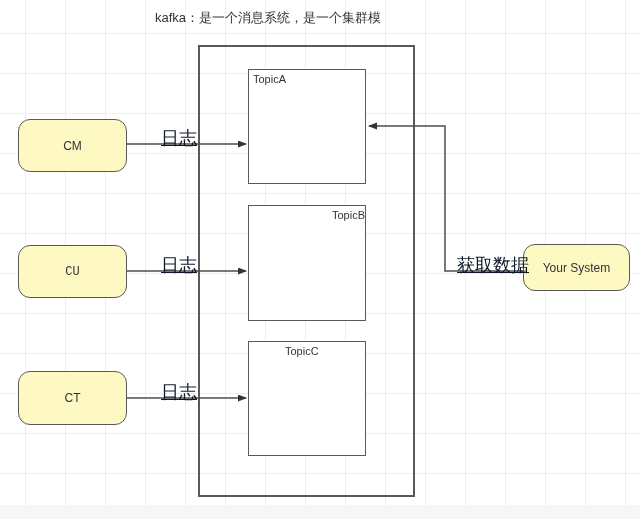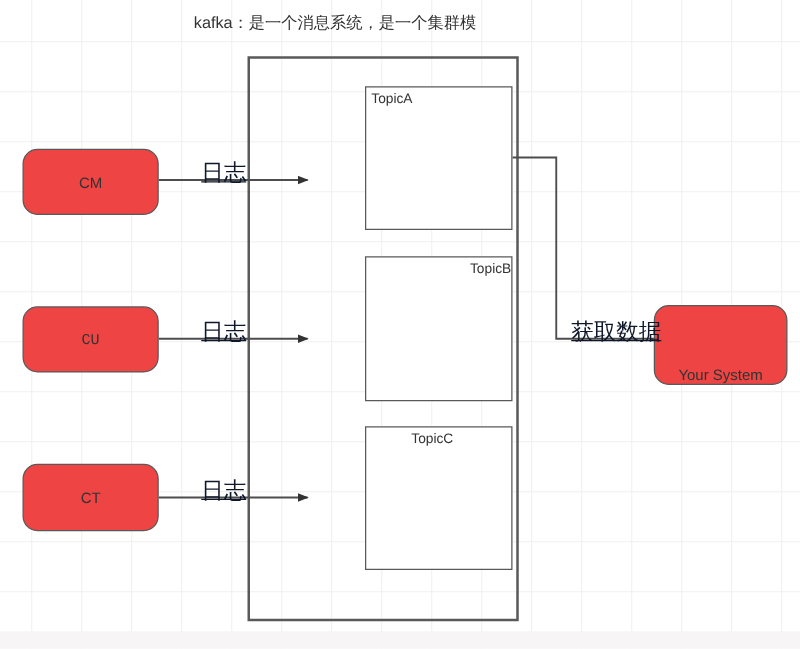--- a/index.html
+++ b/index.html
@@ -51,45 +51,44 @@
   .topic-box {
     position: absolute;
     left: 248px;
     width: 118px;
     height: 115px;
     border: 1.5px solid #595959;
     box-sizing: border-box;
     background: #ffffff;
     font-size: 11px;
     color: #333333;
-    margin-left: 44px;
   }
   .topic-box .topic-label {
     display: inline-block;
     padding: 3px 0 0 4px;
   }
   #topic-a { top: 69px; }
   #topic-b { top: 205px; height: 116px; text-align: right; }
   #topic-c { top: 341px; padding-left: 32px; }
   .rounded-node {
     position: absolute;
     border: 1.5px solid #595959;
     border-radius: 12px;
     box-sizing: border-box;
-    background: #ef4444;
+    background: #fef9c3;
     display: flex;
     align-items: center;
     justify-content: center;
     font-size: 12px;
     color: #333333;
   }
   #node-cm { left: 18px; top: 119px; width: 109px; height: 53px; }
   #node-cu { left: 18px; top: 245px; width: 109px; height: 53px; font-family: Liberation Mono, monospace; }
   #node-ct { left: 18px; top: 371px; width: 109px; height: 54px; }
-  #node-your-system { left: 523px; top: 244px; width: 107px; height: 64px; align-items: flex-end; }
+  #node-your-system { left: 523px; top: 244px; width: 107px; height: 47px; }
   .edge-label {
     position: absolute;
     font-size: 18px;
     color: #0f172a;
     white-space: nowrap;
     text-decoration: underline;
   }
   #label-log-cm { left: 160px; top: 126px; width: 38px; text-align: center; }
   #label-log-cu { left: 160px; top: 253px; width: 38px; text-align: center; }
   #label-log-ct { left: 160px; top: 380px; width: 38px; text-align: center; }

